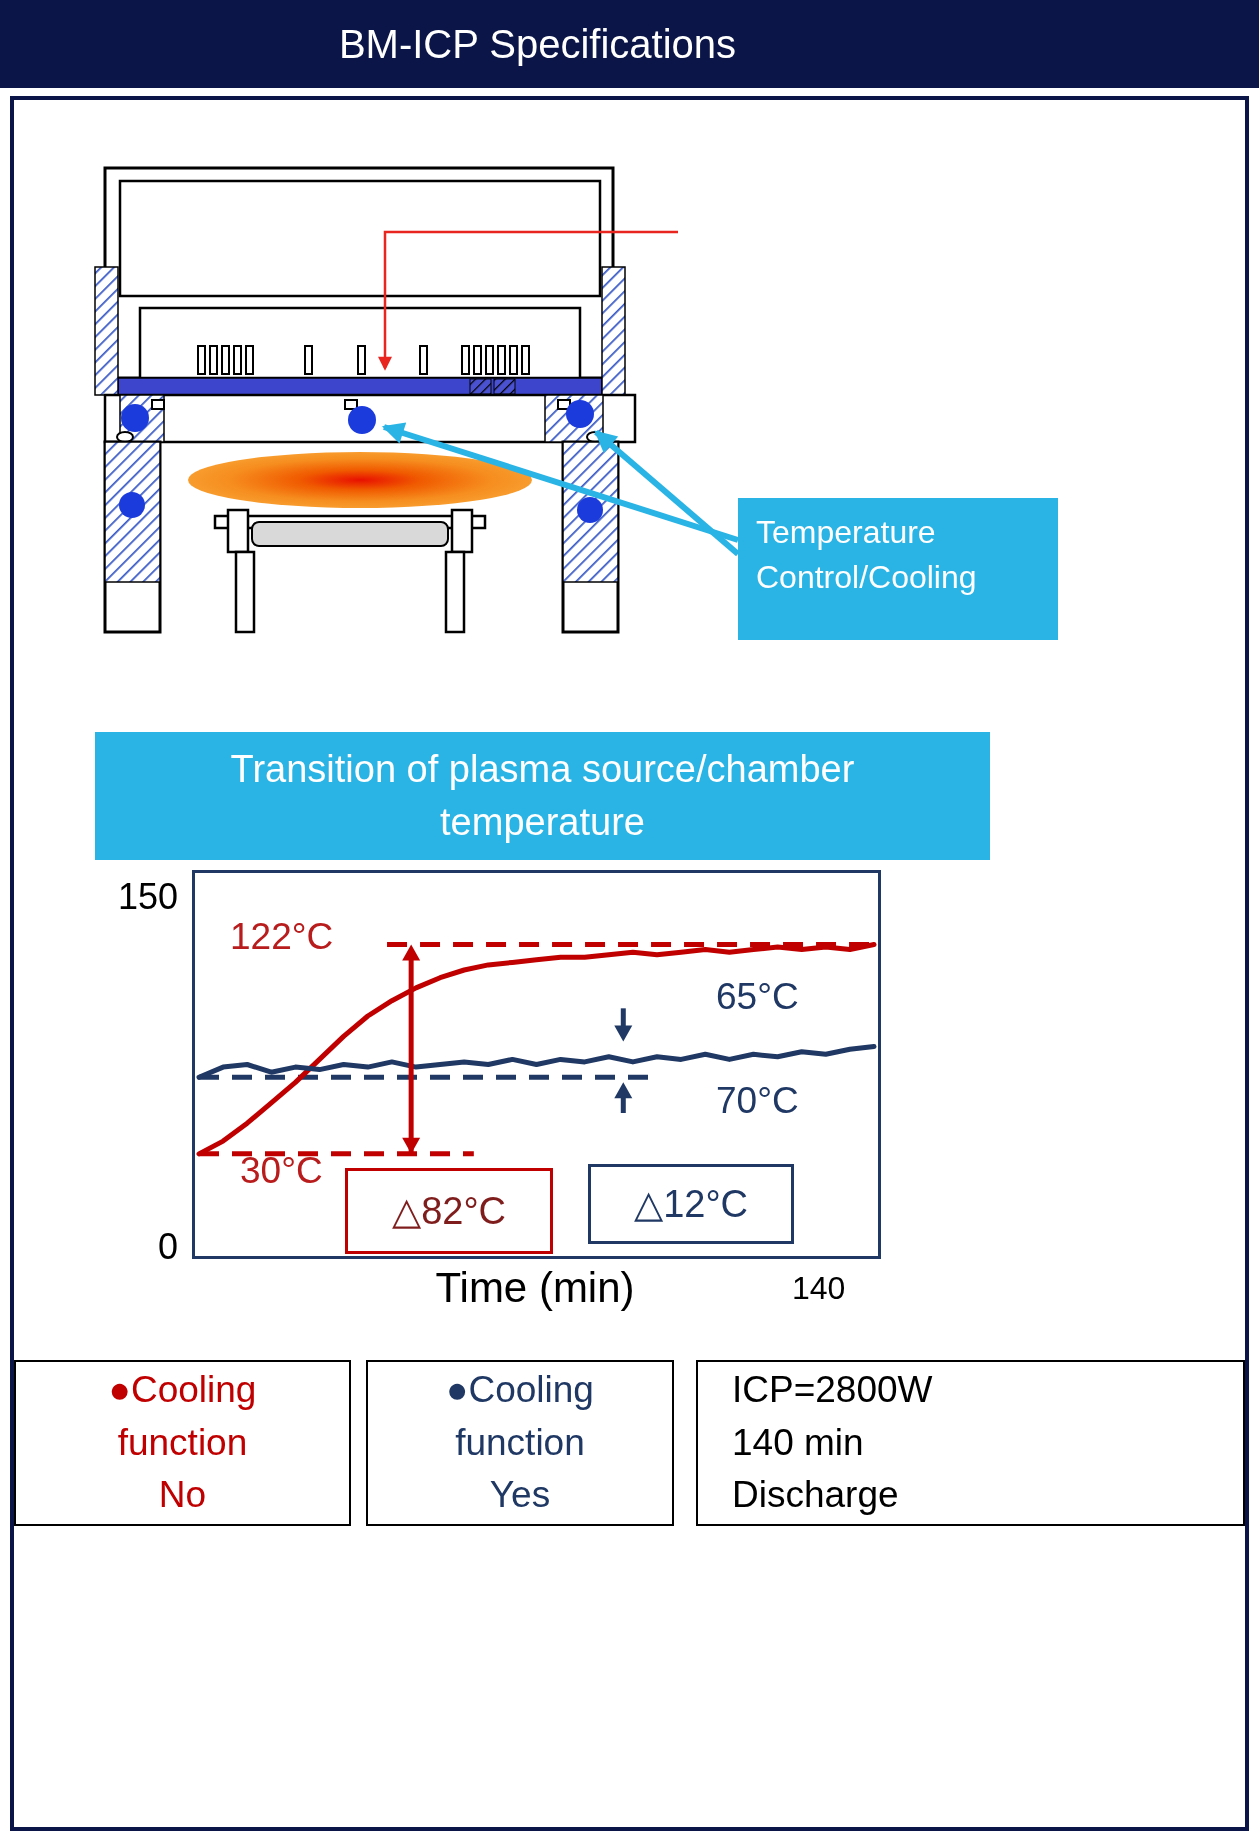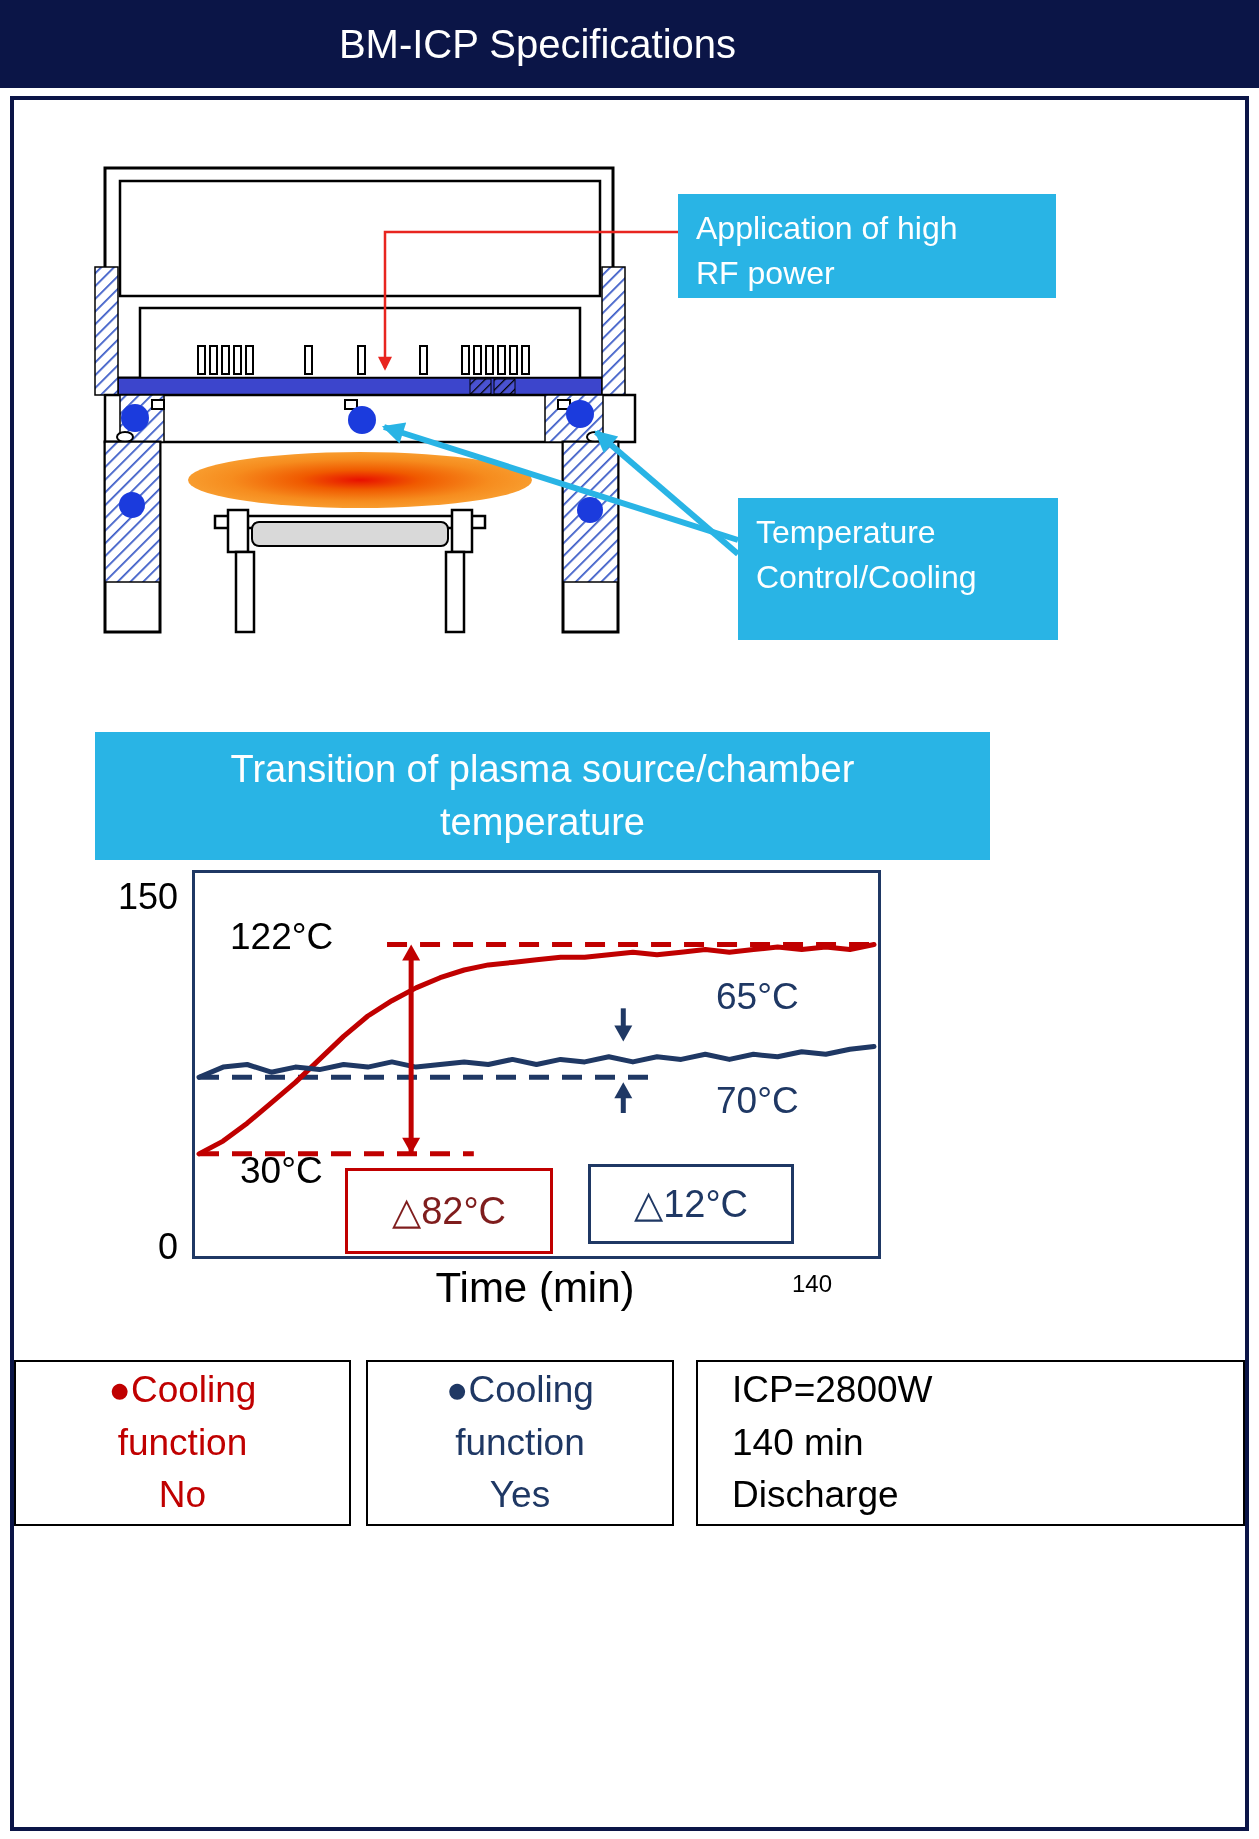--- a/index.html
+++ b/index.html
@@ -18,23 +18,23 @@
   .chart-band{position:absolute;left:95px;top:732px;width:895px;height:128px;background:#29b4e5;
          color:#fff;font-size:38px;line-height:1.4;display:flex;align-items:center;justify-content:center;
          text-align:center;padding:0 40px;box-sizing:border-box;}
   .plot-box{position:absolute;left:192px;top:870px;width:683px;height:383px;border:3px solid #1f3864;}
   .plot-box svg{position:absolute;left:0;top:0;}
   .axis{position:absolute;color:#000;}
   .axis.y150{left:98px;top:876px;width:80px;text-align:right;font-size:36px;}
   .axis.y0{left:118px;top:1226px;width:60px;text-align:right;font-size:36px;}
   .axis.ylab{left:52px;top:1016px;width:140px;text-align:center;font-size:38px;line-height:1.25;}
   .axis.xlab{left:360px;top:1264px;width:350px;text-align:center;font-size:42px;}
-  .axis.x140{left:792px;top:1270px;width:90px;font-size:24px;}
+  .axis.x140{left:792px;top:1270px;width:90px;font-size:32px;}
   .anno{position:absolute;font-size:37px;}
-  .red{color:#000000;}
+  .red{color:#b91c1c;}
   .navy{color:#1f3864;}
   .delta{position:absolute;background:#fff;display:flex;align-items:center;justify-content:center;font-size:38px;box-sizing:border-box;}
   .delta.dred{left:345px;top:1168px;width:208px;height:86px;border:3px solid #c00000;color:#7f1d1d;}
   .delta.dnavy{left:588px;top:1164px;width:206px;height:80px;border:3px solid #1f3864;color:#1f3864;}
   .legend{position:absolute;border:2px solid #000;display:flex;align-items:center;justify-content:center;
          text-align:center;font-size:37px;line-height:1.42;box-sizing:border-box;}
   .legend.l1{left:14px;top:1360px;width:337px;height:166px;color:#c00000;}
   .legend.l2{left:366px;top:1360px;width:308px;height:166px;color:#1f3864;}
   .legend.l3{left:696px;top:1360px;width:549px;height:166px;color:#000;justify-content:flex-start;
          text-align:left;padding-left:34px;}
@@ -150,22 +150,20 @@
 
     <g>
       <path d="M588,82 H295 V218" fill="none" stroke="#e8251f" stroke-width="2.5" marker-end="url(#redHead)"></path>
     </g>
     <g stroke="#29b4e5" stroke-width="6" fill="none">
       <line x1="648" y1="390" x2="294" y2="277" marker-end="url(#cyanHead)"></line>
       <line x1="648" y1="404" x2="506" y2="282" marker-end="url(#cyanHead)"></line>
     </g>
   </svg>
 
-  <div class="callout rf pre">Application of high
-RF power</div>
   <div class="callout cool pre">Temperature
 Control/Cooling</div>
 
   <div class="chart-band">Transition of plasma source/chamber temperature</div>
 
   <div class="plot-box">
     <svg width="683" height="383" viewBox="0 0 683 383">
         <line x1="192.0357142857143" x2="674.1785714285714" y1="71.49333333333334" y2="71.49333333333334" stroke="#c00000" stroke-width="5" stroke-dasharray="20 13"></line>
         <line x1="4" x2="278.82142857142856" y1="280.8666666666667" y2="280.8666666666667" stroke="#c00000" stroke-width="5" stroke-dasharray="20 13"></line>
         <line x1="4" x2="457.21428571428567" y1="204.26666666666665" y2="204.26666666666665" stroke="#1f3864" stroke-width="5" stroke-dasharray="20 13"></line>

